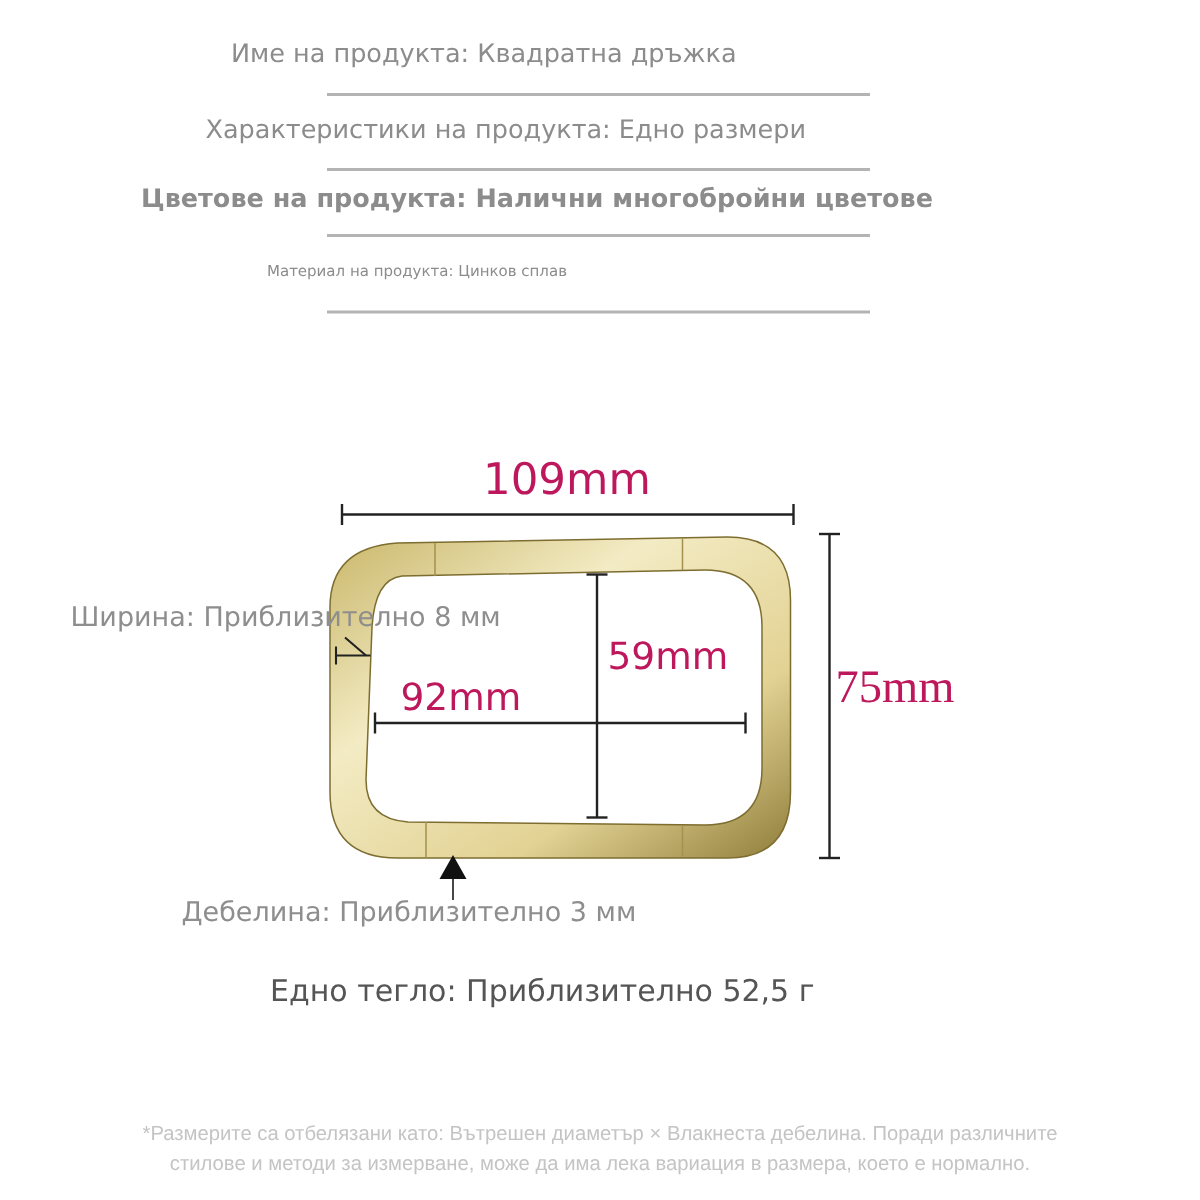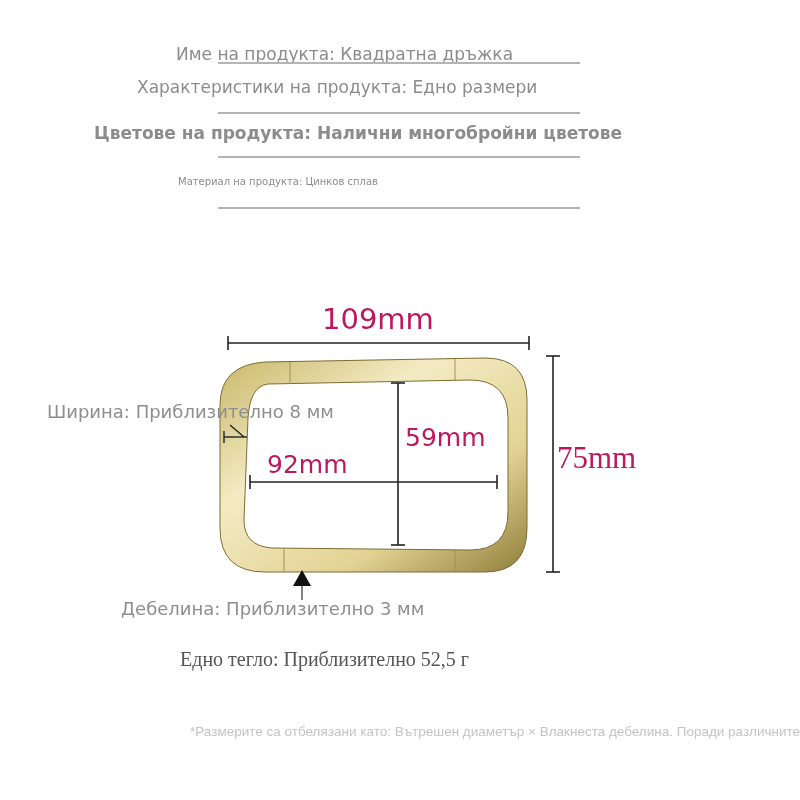--- a/index.html
+++ b/index.html
@@ -2,27 +2,27 @@
 <html><head>
   <meta charset="utf-8">
   <style>
     html, body { margin: 0; padding: 0; background: #ffffff; }
     body { width: 800px; height: 800px; position: relative; overflow: hidden;
            font-family: "DejaVu Sans", "Liberation Sans", sans-serif; }
     .abs { position: absolute; }
     .spec-text { position: absolute; color: #8c8c8c; font-size: 17px; white-space: nowrap; }
     .divider { position: absolute; height: 2px; background: #b4b4b4; }
     .dim-label { position: absolute; color: #be185d; white-space: nowrap; }
-    .footer { position: absolute; left: 0; width: 800px; text-align: right; color: #c4c4c4;
-              font-size: 13.5px; line-height: 20px; font-family: "Liberation Sans", sans-serif; }
+    .footer { position: absolute; left: 0; width: 800px; text-align: center; color: #c4c4c4;
+              font-size: 13.5px; line-height: 20px; font-family: "Liberation Sans", sans-serif; margin-top: 24px; }
   </style>
 </head>
 <body>
 
-<div class="spec-text" style="left:154px; top:44px;margin-left:22px;">Име на продукта: Квадратна дръжка</div>
+<div class="spec-text" style="left:154px; top:26px;">Име на продукта: Квадратна дръжка</div>
 <div class="divider" style="left:218px; top:62px; width:362px;"></div>
 
 <div class="spec-text" style="left:137px; top:77px;">Характеристики на продукта: Едно размери</div>
 <div class="divider" style="left:218px; top:112px; width:362px;"></div>
 
 <div class="spec-text" style="left:94px; top:123px;font-weight:bold;">Цветове на продукта: Налични многобройни цветове</div>
 <div class="divider" style="left:218px; top:156px; width:362px;"></div>
 
 <div class="spec-text" style="left:178px; top:176px; font-size:10px;">Материал на продукта: Цинков сплав</div>
 <div class="divider" style="left:218px; top:207px; width:362px;"></div>
@@ -82,17 +82,18 @@
 </svg>
 
 <div class="dim-label" style="left:322px; top:302px; font-size:29px;">109mm</div>
 <div class="dim-label" style="left:557px; top:440px; font-size:31px;font-family:Liberation Serif, serif;">75mm</div>
 <div class="dim-label" style="left:405px; top:423px; font-size:25px;text-align:right;">59mm</div>
 <div class="dim-label" style="left:267px; top:450px; font-size:25px;">92mm</div>
 
 <div class="spec-text" style="left:47px; top:401px; font-size:18px; color:#8e8e8e;">Ширина: Приблизително 8 мм</div>
 <div class="spec-text" style="left:121px; top:598px; font-size:18px; color:#8e8e8e;text-align:center;">Дебелина: Приблизително 3 мм</div>
 
-<div class="spec-text" style="left:180px; top:648px; font-size:20px; color:#555;font-family:Liberation Serif, serif;">Едно тегло: Приблизително 52,5 г</div>
+<div class="spec-text" style="left:180px; top:648px; font-size:20px; color:#555;">Едно тегло: Приблизително 52,5 г</div>
 
 <div class="footer" style="top:722px;">
   <div>*Размерите са отбелязани като: Вътрешен диаметър × Влакнеста дебелина. Поради различните</div>
+  <div>стилове и методи за измерване, може да има лека вариация в размера, което е нормално.</div>
 </div>
 
 </body></html>

